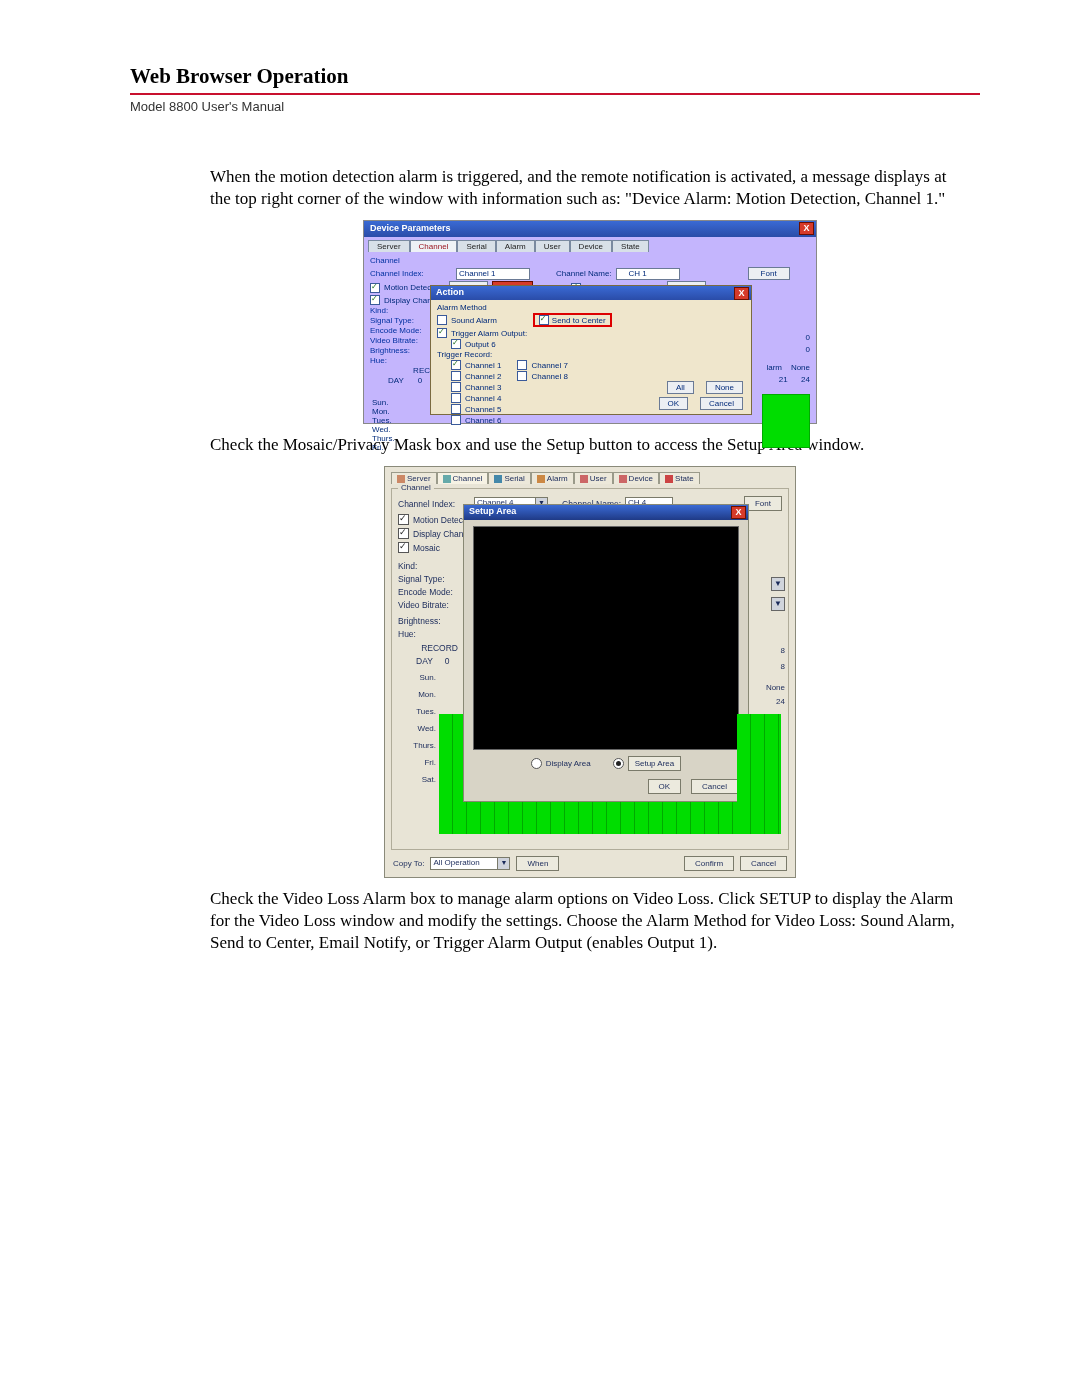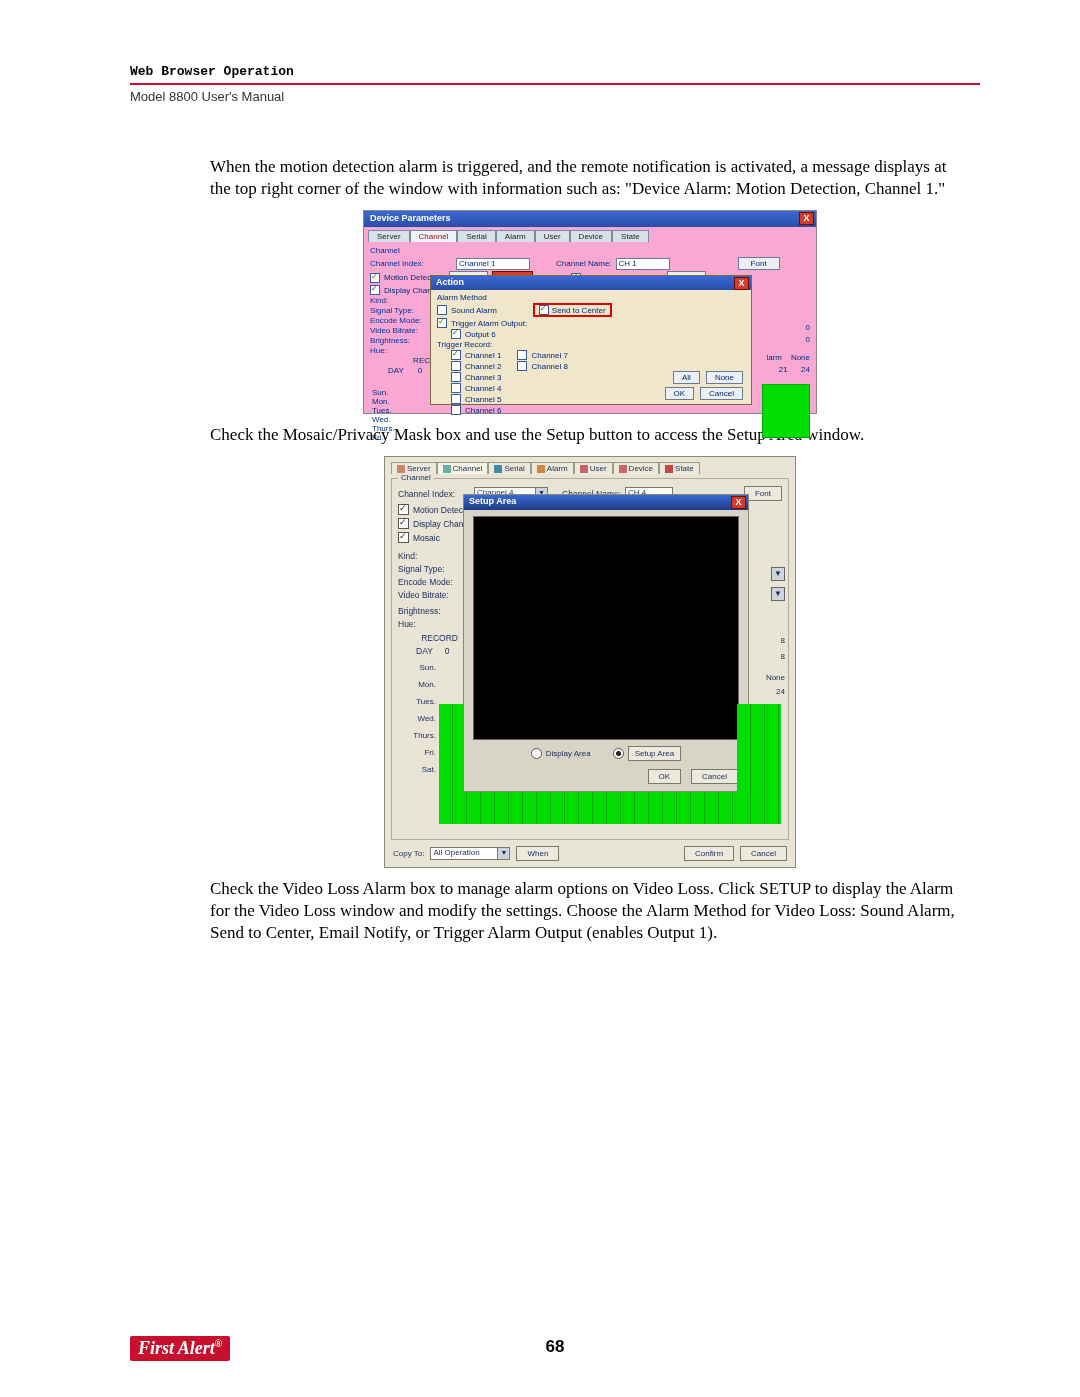--- a/index.html
+++ b/index.html
@@ -10,23 +10,23 @@
     color: #000;
   }
   .page {
     width: 1080px;
     height: 1397px;
     position: relative;
     box-sizing: border-box;
     padding: 64px 100px 40px 130px;
   }
   .header-title {
-    font-family: Liberation Mono, monospace;
+    font-family: Liberation Serif, serif;
     font-weight: bold;
-    font-size: 13px;
+    font-size: 21px;
     margin-bottom: 4px;
   }
   .red-rule {
     border: none;
     border-top: 2px solid #c8102e;
     margin: 2px 0 4px 0;
   }
   .subhead {
     font-family: Arial, Helvetica, sans-serif;
     font-size: 13px;
@@ -40,21 +40,21 @@
     font-size: 17px;
     line-height: 1.3;
     margin: 10px 0;
   }
 
   
   .shot1 {
     width: 452px;
     height: 202px;
     margin: 6px auto 10px auto;
-    background: #f9a8d4;
+    background: #c4b5fd;
     border: 1px solid #888;
     position: relative;
     font-family: Tahoma, Arial, sans-serif;
     font-size: 8px;
     color: #002a7a;
   }
   .s1-title {
     background: linear-gradient(#3a6ad4, #2a4ca8);
     color: #fff;
     font-weight: bold;
@@ -99,21 +99,21 @@
     border: 1px solid #7a6a40;
     z-index: 5;
   }
   .s1-action-title {
     background: linear-gradient(#3a6ad4, #2a4ca8); color: #fff;
     padding: 1px 5px; height: 12px; font-size: 9px; font-weight: bold; position: relative;
   }
   .s1-action-body { padding: 3px 6px; font-size: 8px; color: #002a7a; }
   .s1-action-row { display: flex; align-items: center; gap: 4px; margin: 1px 0; }
   .s1-redbox { border: 2px solid #d00; padding: 0 4px; display: flex; align-items: center; gap: 3px; }
-  .s1-foot { position: absolute; bottom: 4px; right: 8px; display: flex; gap: 6px; }
+  .s1-foot { position: absolute; bottom: 4px; right: 8px; display: flex; gap: 12px; }
   .s1-right {
     position: absolute; right: 6px; top: 80px; font-size: 8px; color: #002a7a;
     text-align: right; line-height: 12px;
   }
   .s1-days {
     position: absolute; left: 8px; top: 130px; font-size: 8px; color: #002a7a;
   }
   .s1-sched {
     position: absolute; right: 6px; top: 142px; width: 46px; height: 52px;
     background: #00dd00; border: 1px solid #0a0;
@@ -231,21 +231,21 @@
         <div class="s1-tab">Device</div>
         <div class="s1-tab">State</div>
       </div>
       <div class="s1-body">
         <div class="s1-group-label">Channel</div>
         <div class="s1-row">
           <span class="s1-lbl">Channel Index:</span>
           <span class="s1-field" style="width:70px;padding-left:2px;">Channel 1</span>
           <span style="width:18px;"></span>
           <span>Channel Name:</span>
-          <span class="s1-field" style="width:50px;padding-left:2px;">CH 1</span>
+          <span class="s1-field" style="width:50px;padding-left:12px;">CH 1</span>
           <span style="width:60px;"></span>
           <span class="s1-btn font">Font</span>
         </div>
         <div class="s1-row">
           <span class="s1-check on"></span>
           <span>Motion Detect</span>
           <span style="width:8px;"></span>
           <span class="s1-btn">Setup</span>
           <span class="s1-btn red">Action</span>
           <span style="width:30px;"></span>
@@ -545,19 +545,13 @@
         <span class="s2-btn">When</span>
         <span class="spacer"></span>
         <span class="s2-btn">Confirm</span>
         <span class="s2-btn">Cancel</span>
       </div>
     </div>
 
     <p class="para">Check the Video Loss Alarm box to manage alarm options on Video Loss. Click SETUP to display the Alarm for the Video Loss window and modify the settings. Choose the Alarm Method for Video Loss: Sound Alarm, Send to Center, Email Notify, or Trigger Alarm Output (enables Output 1).</p>
   </div>
 
-  <div class="page-footer">
-    <div class="logo">
-      <span>First Alert</span><sup>®</sup>
-    </div>
-    <div class="page-num">68</div>
-  </div>
 </div>
 
 </body></html>

